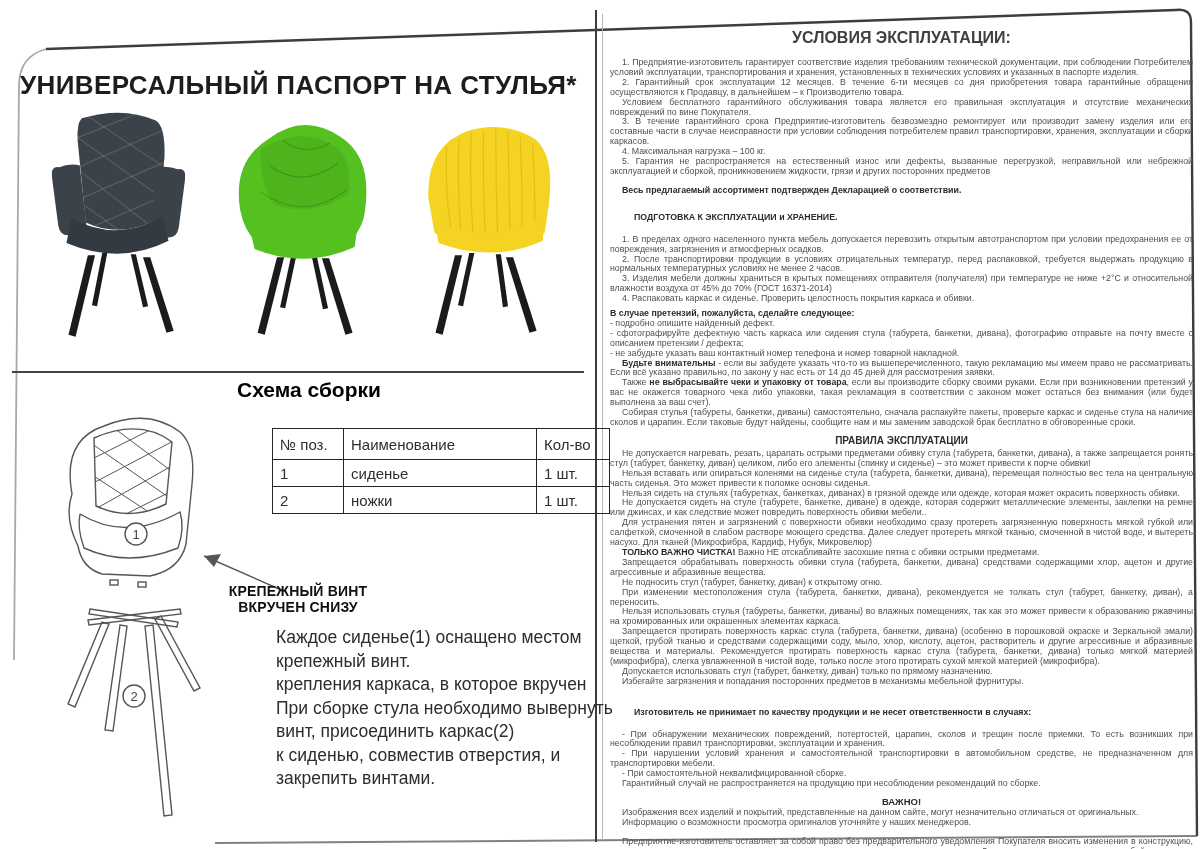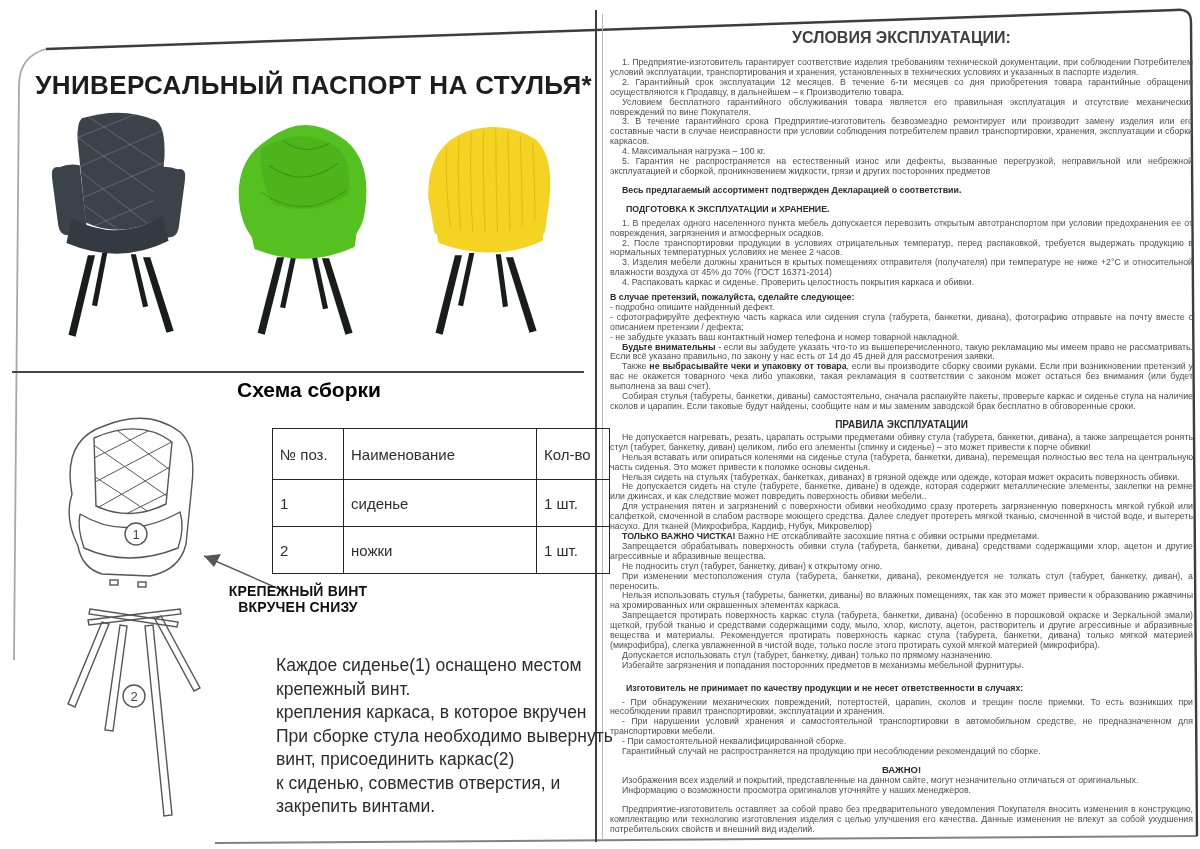--- a/index.html
+++ b/index.html
@@ -4,41 +4,41 @@
 <style>
   html,body{margin:0;padding:0;background:#fff;}
   .page{position:relative;width:1200px;height:849px;background:#fff;overflow:hidden;
         font-family:"Liberation Sans",sans-serif;color:#3c3c3c;}
   
   .frame-svg{position:absolute;left:0;top:0;pointer-events:none;}
   .vdiv-dark{position:absolute;left:595px;top:10px;width:2px;height:832px;background:#3d3d3d;}
   .vdiv-light{position:absolute;left:602px;top:14px;width:1px;height:826px;background:#b5b5b5;}
   .hdiv-left{position:absolute;left:12px;top:371px;width:572px;height:2px;background:#454545;}
   
-  .title{position:absolute;left:0;top:70px;width:592px;text-align:right;
-         font-size:26px;font-weight:bold;letter-spacing:.4px;color:#1d1d1d;}
+  .title{position:absolute;left:0;top:70px;width:592px;text-align:left;
+         font-size:26px;font-weight:bold;letter-spacing:.4px;color:#1d1d1d;padding-left:20px;}
   .chairs{position:absolute;left:28px;top:104px;width:545px;height:242px;display:flex;justify-content:space-between;}
   .chairs svg{flex:0 0 auto;}
   .scheme-title{position:absolute;left:237px;top:378px;font-size:21px;font-weight:bold;color:#000000;}
   .parts-table{position:absolute;left:272px;top:428px;border-collapse:collapse;font-size:15px;color:#2e2e2e;}
-  .parts-table th,.parts-table td{border:1.6px solid #262626;padding:13px 7px;font-weight:normal;text-align:left;}
+  .parts-table th,.parts-table td{border:1.6px solid #262626;padding:3px 7px;font-weight:normal;text-align:left;}
   .parts-table th{height:24px;}
   .parts-table td{height:20px;}
   .col-pos{width:56px;}.col-name{width:178px;}.col-qty{width:58px;}
   .callout{position:absolute;left:208px;top:583px;width:180px;text-align:center;
            font-size:14px;font-weight:bold;line-height:16px;color:#101010;letter-spacing:.2px;}
-  .instructions{position:absolute;left:276px;top:654px;font-size:17.5px;line-height:23.5px;
+  .instructions{position:absolute;left:276px;top:626px;font-size:17.5px;line-height:23.5px;
                 color:#2d2d2d;white-space:nowrap;}
   .diagram{position:absolute;left:28px;top:396px;}
   
   .rc{position:absolute;left:610px;top:31px;width:583px;font-size:8.8px;line-height:9.9px;color:#4f4f4f;}
   .bk-h1{text-align:center;font-weight:bold;color:#404040;font-size:16px;line-height:14px;margin:0 0 13px 0;}
   .bk-h2{text-align:center;font-weight:bold;color:#2c2c2c;font-size:10px;line-height:12px;margin:2px 0 2px 0;}
   .bk-h3{text-align:center;font-weight:bold;color:#2c2c2c;font-size:9.5px;line-height:11px;margin:2px 0 1px 0;}
-  .bk-hb{font-weight:bold;color:#2c2c2c;text-indent:12px;margin:4px;}
+  .bk-hb{font-weight:bold;color:#2c2c2c;text-indent:12px;margin:12px;}
   .bk-p{text-align:justify;text-indent:12px;margin:0;}
   .bk-p0{text-align:justify;margin:0;}
   .bk-pb{font-weight:bold;color:#2c2c2c;text-indent:12px;margin:0;}
   .bk-gap{height:9px;}
   .bk-gap-sm{height:5px;}
   .rn-b{font-weight:bold;color:#2c2c2c;}
   .rn-bi{font-weight:bold;color:#2c2c2c;}
 </style>
 </head>
 <body>

